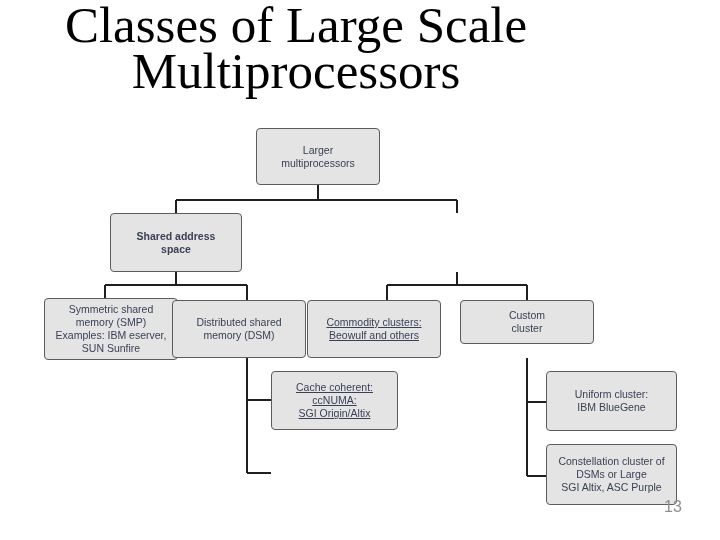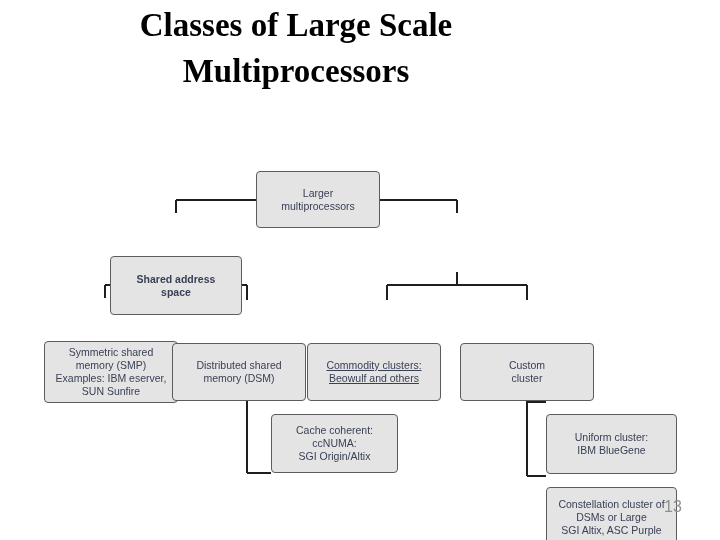--- a/index.html
+++ b/index.html
@@ -3,45 +3,45 @@
 <meta charset="utf-8">
 <style>
   html,body{margin:0;padding:0;background:#fff;}
   .slide{
     position:relative;width:720px;height:540px;background:#ffffff;
     overflow:hidden;font-family:"Liberation Sans",sans-serif;
   }
   .title{
     position:absolute;top:2px;left:0;width:592px;text-align:center;
     font-family:"Liberation Serif",serif;color:#000000;
-    font-size:33px;line-height:46px;font-weight:700;
+    font-size:51px;line-height:46px;font-weight:400;
   }
   .connectors{position:absolute;top:0;left:0;}
   .connectors line{stroke:#1f1f1f;stroke-width:1.2;shape-rendering:crispEdges;}
   .node{
     position:absolute;box-sizing:border-box;
     background:#e4e4e4;border:1px solid #5c5c5c;border-radius:4px;
     display:flex;align-items:center;justify-content:center;
     text-align:center;color:#3a4156;
     font-size:10.5px;line-height:13px;font-weight:500;
-    white-space:pre-line;padding:2px;margin-top:43px;
+    white-space:pre-line;padding:2px;
   }
   .page-number{
     position:absolute;left:664px;top:498px;
     color:#8f8f8f;font-size:16px;font-family:"Liberation Sans",sans-serif;
   }
   
   .n-root        {left:256px;top:128px;width:124px;height:57px;}
   .n-shared      {left:110px;top:213px;width:132px;height:59px;font-weight:bold;}
   .n-distributed {left:392px;top:213px;width:130px;height:59px;}
   .n-smp         {left:44px; top:298px;width:134px;height:62px;}
   .n-dsm         {left:172px;top:300px;width:134px;height:58px;}
   .n-commodity   {left:307px;top:300px;width:134px;height:58px;text-decoration:underline;}
-  .n-custom      {left:460px;top:300px;width:134px;height:58px;}
-  .n-cache       {left:271px;top:371px;width:127px;height:59px;}
+  .n-custom      {left:460px;top:300px;width:134px;height:44px;}
+  .n-cache       {left:271px;top:371px;width:127px;height:59px;text-decoration:underline;}
   .n-noncache    {left:271px;top:444px;width:127px;height:58px;}
   .n-uniform     {left:546px;top:371px;width:131px;height:60px;}
   .n-constellation{left:546px;top:444px;width:131px;height:61px;}
 </style>
 </head>
 <body>
 
 <div class="slide">
 
   <div class="title">

